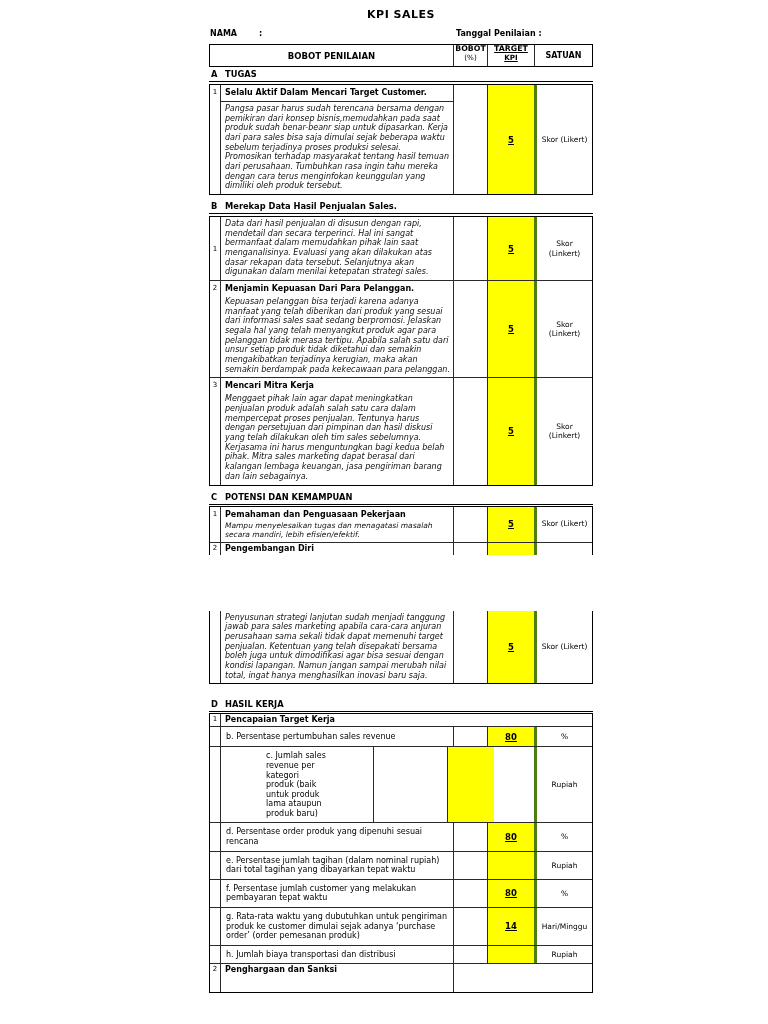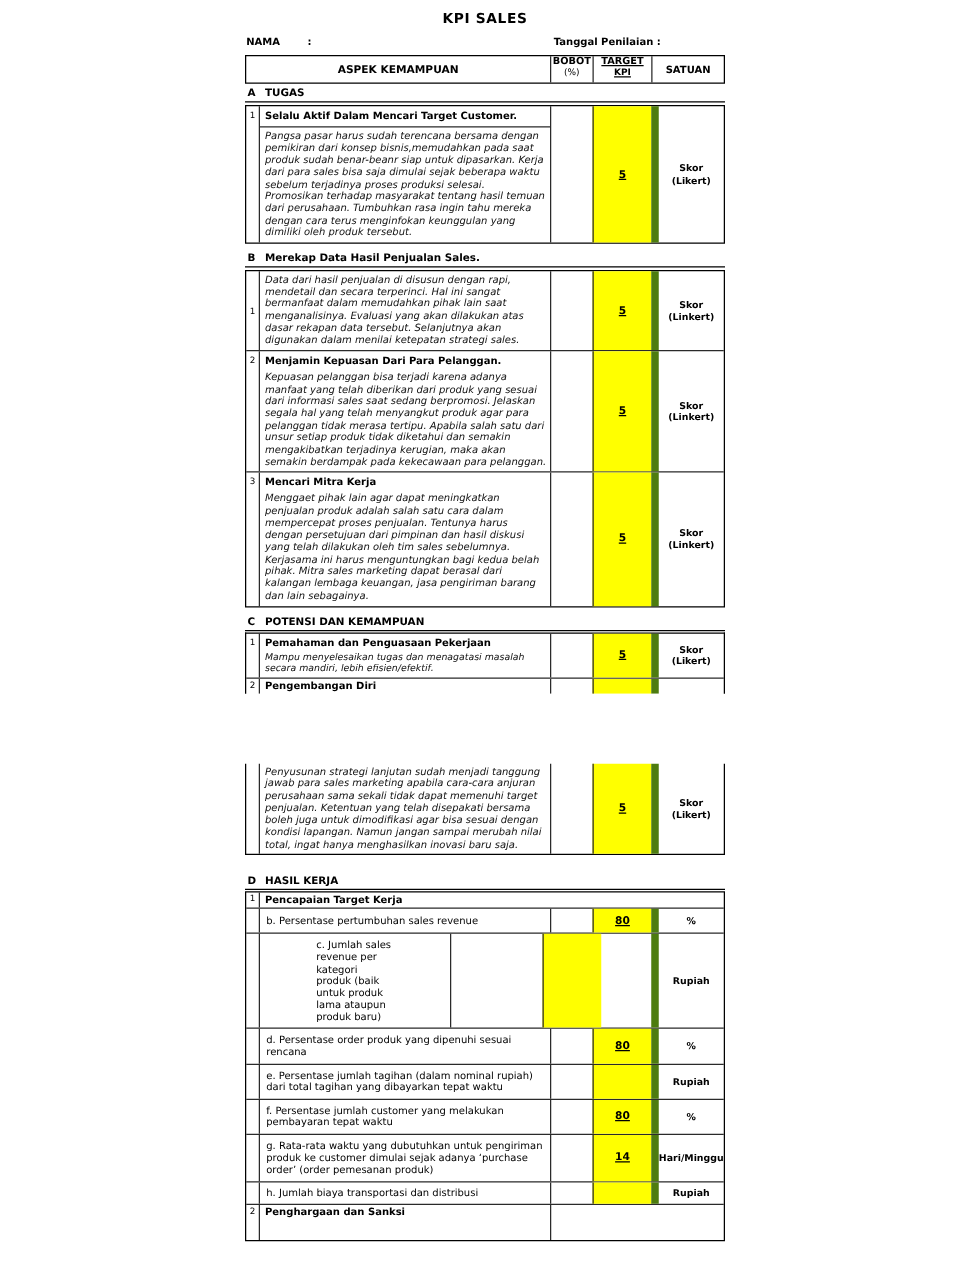--- a/index.html
+++ b/index.html
@@ -1,37 +1,37 @@
 <!DOCTYPE html>
 <html><head>
 <meta charset="utf-8">
 <style>
   * { box-sizing: border-box; margin: 0; padding: 0; }
   html, body { width: 768px; height: 1024px; background: #ffffff; }
   body { font-family: "DejaVu Sans", sans-serif; color: #000; position: relative; }
 
-  .doc { position: absolute; left: 196px; top: 8px; width: 384px; }
+  .doc { position: absolute; left: 209px; top: 8px; width: 384px; }
 
   .doc-title { text-align: center; font-weight: bold; font-size: 11px; letter-spacing: .5px; margin-bottom: 8px; }
 
   .meta { position: relative; height: 13px; font-size: 8px; font-weight: bold; margin-bottom: 2px; }
   .meta .nm { position: absolute; left: 1px; top: 0; }
   .meta .nm-colon { position: absolute; left: 50px; top: 0; }
   .meta .tgl { position: absolute; left: 247px; top: 0; }
 
   .block { border: 1.5px solid #000; background: #fff; }
   .rg { display: flex; align-items: stretch; }
   .rg + .rg { border-top: 1px solid #2a2a2a; }
 
   .c-num { width: 11px; flex: 0 0 11px; border-right: 1px solid #2a2a2a; font-size: 7px; text-align: center; padding-top: 3px; }
   .c-num.vcenter { display: flex; align-items: center; justify-content: center; padding-top: 0; }
   .c-desc { flex: 1 1 auto; min-width: 0; }
   .c-bobot { width: 34px; flex: 0 0 34px; border-left: 1px solid #2a2a2a; }
   .c-target { width: 47px; flex: 0 0 47px; border-left: 1px solid #2a2a2a; display: flex; align-items: center; justify-content: center; font-weight: bold; font-size: 8.5px; text-decoration: underline; }
-  .c-satuan { width: 58px; flex: 0 0 58px; border-left: 6px solid #4d7c0f; display: flex; align-items: center; justify-content: center; font-size: 7.5px; text-align: center; line-height: 1.25; white-space: pre-line; font-weight: bold; }
+  .c-satuan { width: 58px; flex: 0 0 58px; border-left: 3px solid #4d7c0f; display: flex; align-items: center; justify-content: center; font-size: 7.5px; text-align: center; line-height: 1.25; white-space: pre-line; }
   .c-merged { width: 139px; flex: 0 0 139px; border-left: 1px solid #2a2a2a; }
   .yellow { background: #ffff00; }
 
   .thead { display: flex; height: 23px; border: 1.5px solid #000; }
   .thead .c-aspek { flex: 1 1 auto; display: flex; align-items: center; justify-content: center; font-weight: bold; font-size: 8.5px; }
   .thead .c-bobot, .thead .c-target { display: flex; flex-direction: column; align-items: center; justify-content: flex-start; line-height: 1.15; }
   .thead .l1 { font-weight: bold; font-size: 7.8px; }
   .thead .l2 { font-size: 7.2px; }
   .thead .c-target .l2 { font-weight: bold; }
   .thead .c-satuan { font-weight: bold; font-size: 8px; border-left: 1px solid #2a2a2a; }
@@ -62,21 +62,21 @@
 
   <div class="doc-title">KPI SALES</div>
 
   <div class="meta">
     <span class="nm">NAMA</span>
     <span class="nm-colon">:</span>
     <span class="tgl">Tanggal Penilaian  :</span>
   </div>
 
   <div class="thead">
-    <div class="c-aspek">ASPEK KEMAMPUAN</div>
+    <div class="c-aspek">BOBOT PENILAIAN</div>
     <div class="c-bobot">
       <span class="l1">BOBOT</span>
       <span class="l2">(%)</span>
     </div>
     <div class="c-target">
       <span class="l1">TARGET</span>
       <span class="l2">KPI</span>
     </div>
     <div class="c-satuan">SATUAN</div>
   </div>

